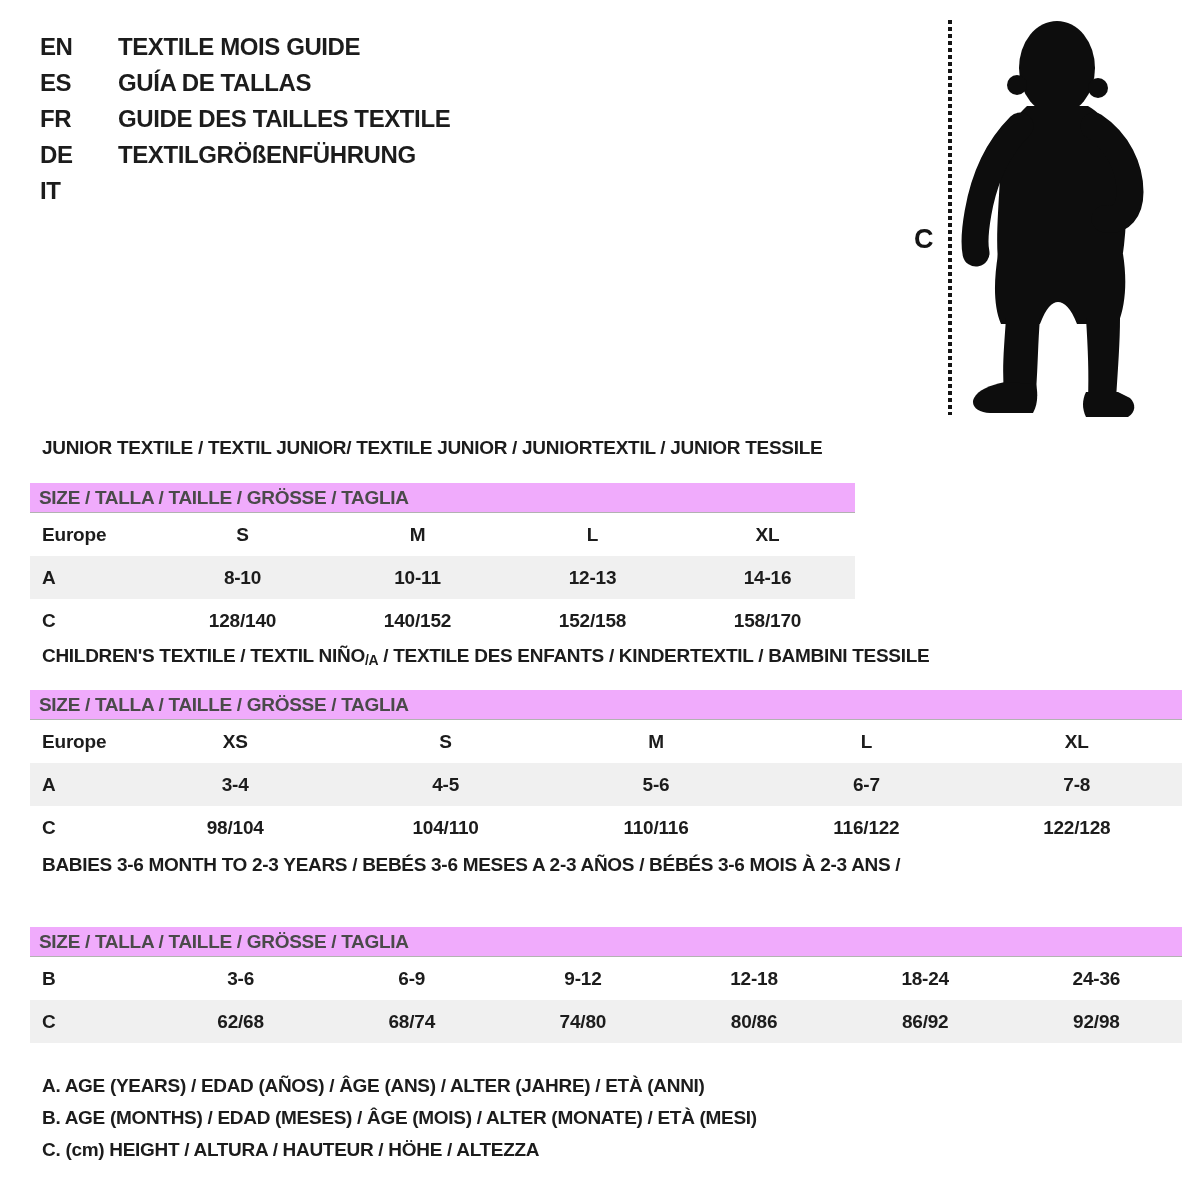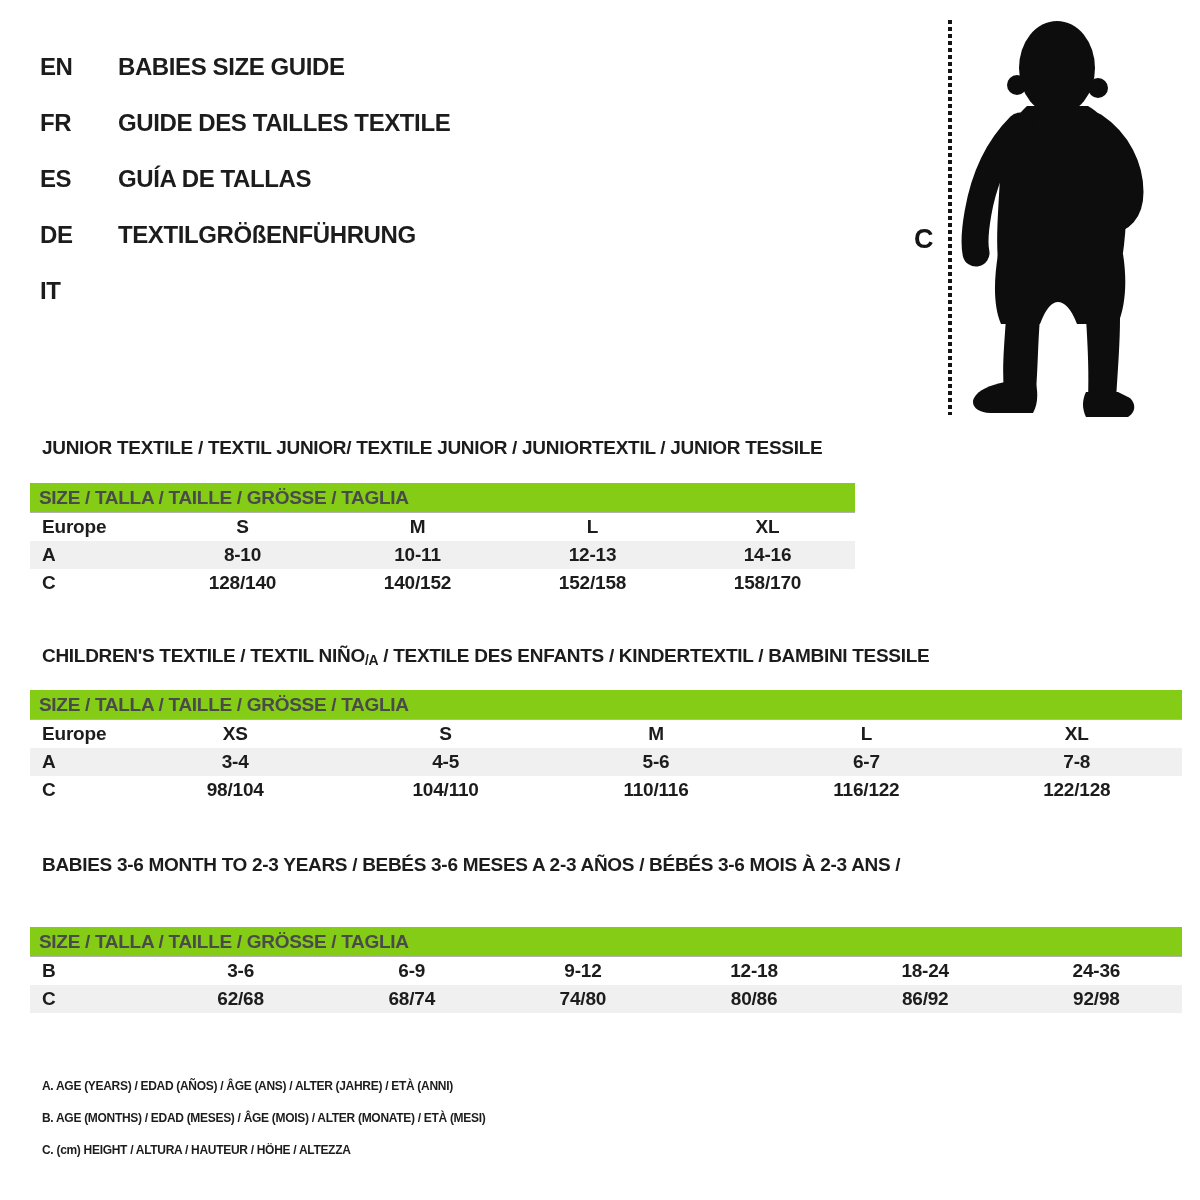--- a/index.html
+++ b/index.html
@@ -9,21 +9,21 @@
     background:#ffffff;
     font-family:"Liberation Sans","DejaVu Sans",sans-serif;
     font-weight:bold;
     color:#1c1c1c;
     overflow:hidden;
   }
   .abs { position:absolute; }
 
   
   .lang-list { left:40px; top:29px; font-size:24px; line-height:36px; letter-spacing:-0.4px; }
-  .lang-row { display:flex; white-space:nowrap;margin-top:20px; }
+  .lang-row { display:flex; white-space:nowrap; }
   .lang-code { width:78px; flex:0 0 78px; }
 
   
   .figure { left:890px; top:8px; width:260px; height:420px; }
   .fig-c { font-family:"Liberation Sans","DejaVu Sans",sans-serif; font-weight:bold; font-size:27px; fill:#141414; }
 
   
   .sec-title { font-size:19px; line-height:24px; letter-spacing:-0.3px; white-space:nowrap; }
   #junior-title   { left:42px; top:436px; }
   #children-title { left:42px; top:644px; }
@@ -31,54 +31,54 @@
   .sub { font-size:14px; position:relative; top:3px; }
 
   
   .tablewrap { }
   #junior-table   { left:30px; top:483px; width:825px; }
   #children-table { left:30px; top:690px; width:1152px; }
   #babies-table   { left:30px; top:927px; width:1152px; }
 
   .size-bar {
     height:30px; line-height:30px;
-    background:#84cc16;
+    background:#f0abfc;
     border-bottom:1px solid #b2b2b2;
     color:#4a4a4a;
     font-size:19px;
     padding-left:9px;
     letter-spacing:-0.3px;
     white-space:nowrap;
   }
   table { width:100%; border-collapse:collapse; table-layout:fixed; }
-  td { font-size:19px; height:28px; text-align:center; letter-spacing:-0.2px; }
+  td { font-size:19px; height:43px; text-align:center; letter-spacing:-0.2px; }
   td.lbl { text-align:left; padding-left:12px; }
   tr.shaded { background:#f0f0f0; }
   #junior-table   col.col-label { width:125px; }
   #children-table col.col-label { width:100px; }
   #babies-table   col.col-label { width:125px; }
 
   
-  .legend { left:42px; top:1070px; font-size:12px; line-height:32px; letter-spacing:-0.3px; white-space:nowrap; }
+  .legend { left:42px; top:1070px; font-size:19px; line-height:32px; letter-spacing:-0.3px; white-space:nowrap; }
 </style>
 </head>
 <body>
 
 <div class="abs lang-list">
   <div class="lang-row">
     <span class="lang-code">EN</span>
-    <span class="lang-title">BABIES SIZE GUIDE</span>
+    <span class="lang-title">TEXTILE MOIS GUIDE</span>
+  </div>
+  <div class="lang-row">
+    <span class="lang-code">ES</span>
+    <span class="lang-title">GUÍA DE TALLAS</span>
   </div>
   <div class="lang-row">
     <span class="lang-code">FR</span>
     <span class="lang-title">GUIDE DES TAILLES TEXTILE</span>
-  </div>
-  <div class="lang-row">
-    <span class="lang-code">ES</span>
-    <span class="lang-title">GUÍA DE TALLAS</span>
   </div>
   <div class="lang-row">
     <span class="lang-code">DE</span>
     <span class="lang-title">TEXTILGRÖßENFÜHRUNG</span>
   </div>
   <div class="lang-row">
     <span class="lang-code">IT</span>
   </div>
 </div>
 

